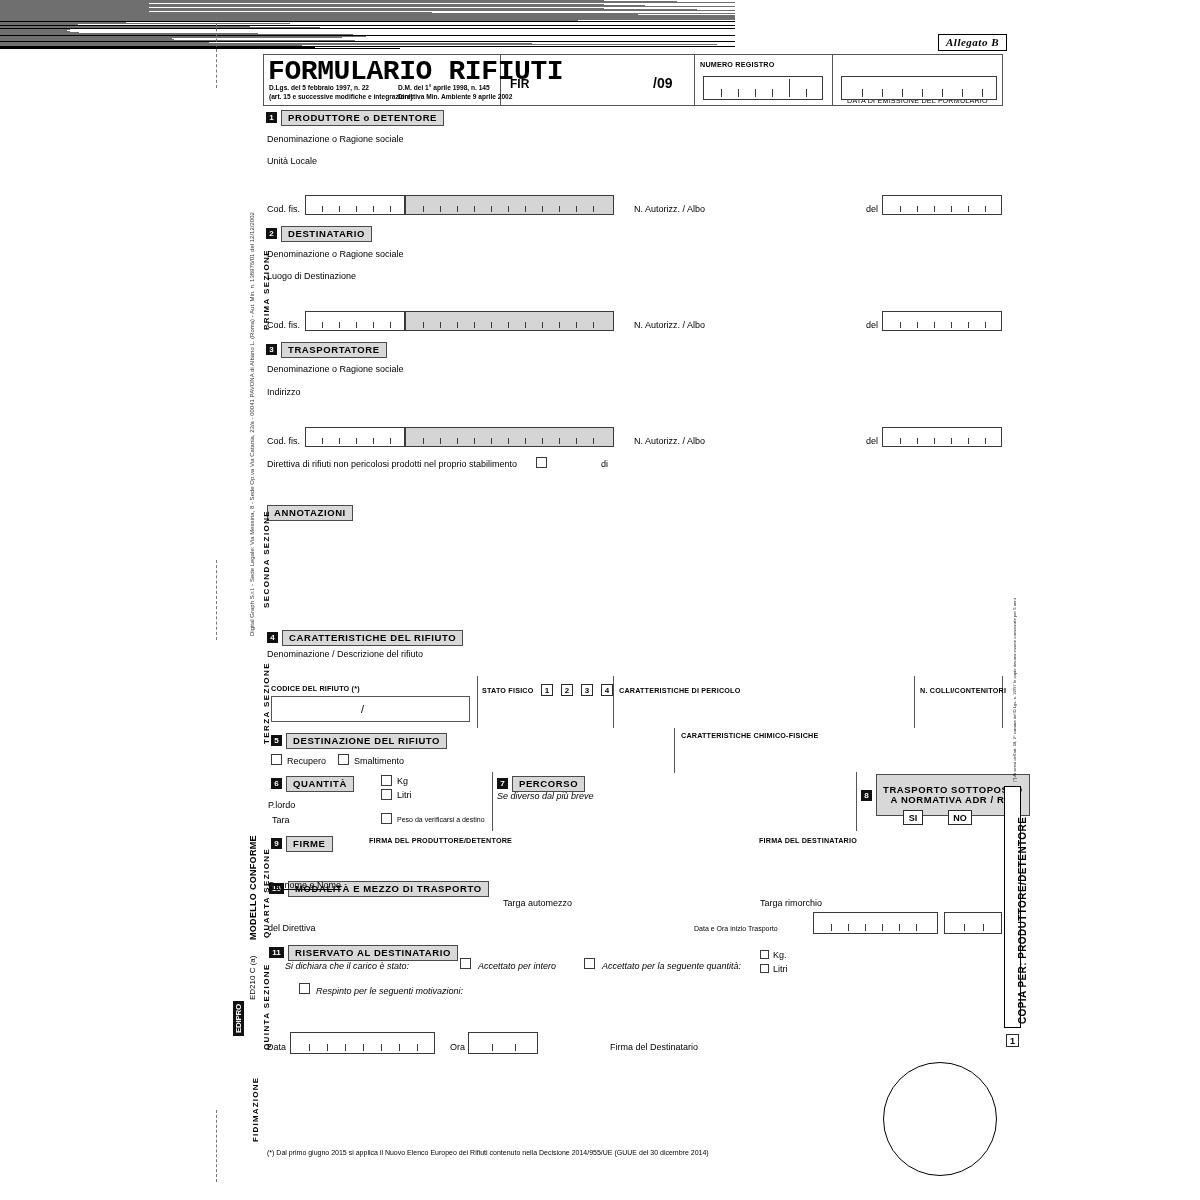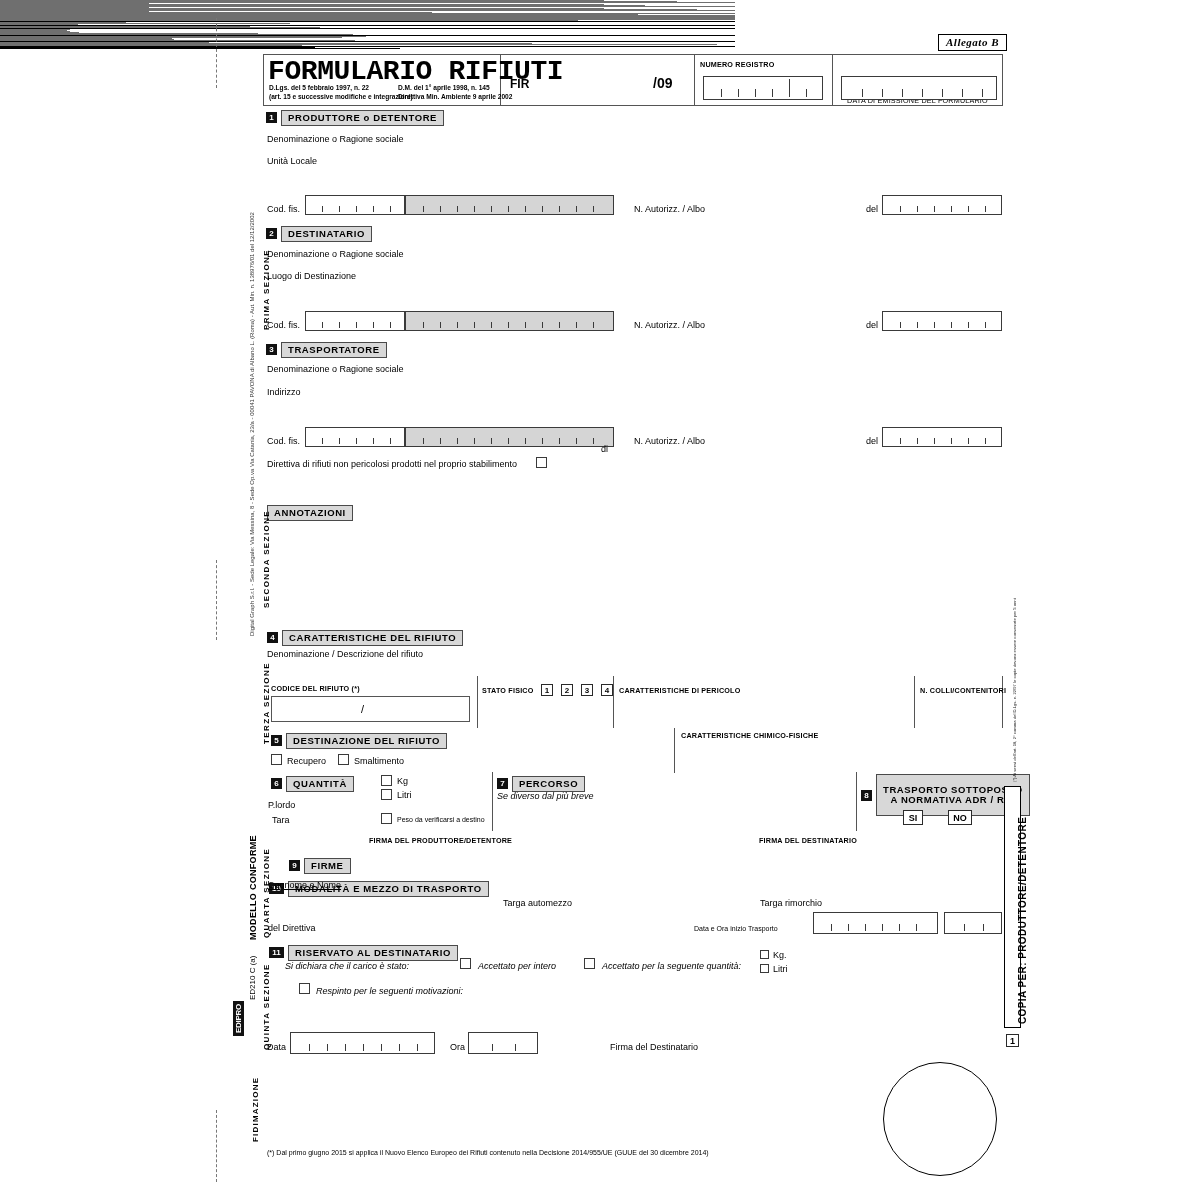--- a/index.html
+++ b/index.html
@@ -239,21 +239,21 @@
     <i style="left:17px;"></i>
       <i style="left:34px;"></i>
       <i style="left:51px;"></i>
       <i style="left:68px;"></i>
       <i style="left:85px;"></i>
       <i style="left:102px;"></i>
   </div>
 
   <div class="lbl" style="left:267px;top:459px;">Direttiva di rifiuti non pericolosi prodotti nel proprio stabilimento</div>
   <div class="chk" style="left:536px;top:457px;"></div>
-  <div class="lbl" style="left:555px;top:444px;padding-left:46px;">di</div>
+  <div class="lbl" style="left:555px;top:459px;padding-left:46px;">di</div>
   <div class="hair" style="left:570px;top:469px;width:432px;"></div>
 
   <div class="hair" style="left:267px;top:496px;width:735px;"></div>
 
   <div class="abs" style="left:267px;top:503px;">
     <span class="chip" style="margin-left:0;">ANNOTAZIONI</span>
   </div>
   <div class="hair" style="left:364px;top:522px;width:638px;"></div>
   <div class="hair" style="left:267px;top:544px;width:735px;"></div>
   <div class="hair" style="left:267px;top:566px;width:735px;"></div>
@@ -334,21 +334,21 @@
   <div class="hair" style="left:497px;top:824px;width:353px;"></div>
 
   <div class="abs" style="left:861px;top:774px;">
     <span class="num">8</span><span class="chip two" style="text-align:center;"><span>TRASPORTO SOTTOPOSTO</span><br><span>A NORMATIVA ADR / RID</span></span>
   </div>
   <div class="sqbox" style="left:903px;top:810px;width:20px;height:15px;line-height:14px;font-size:9px;">SI</div>
   <div class="sqbox" style="left:948px;top:810px;width:24px;height:15px;line-height:14px;font-size:9px;">NO</div>
 
   <div class="hair2" style="left:267px;top:831px;width:735px;height:1px;"></div>
 
-  <div class="abs" style="left:289px;top:834px;margin-top:22px;">
+  <div class="abs" style="left:271px;top:834px;">
     <span class="num">9</span><span class="chip">FIRME</span>
   </div>
   <div class="lbl cap" style="left:369px;top:836px;font-weight:bold;">FIRMA DEL PRODUTTORE/DETENTORE</div>
   <div class="lbl cap" style="left:759px;top:836px;font-weight:bold;">FIRMA DEL DESTINATARIO</div>
   <div class="hair" style="left:267px;top:872px;width:366px;"></div>
   <div class="hair" style="left:660px;top:872px;width:342px;"></div>
 
   <div class="abs" style="left:269px;top:879px;">
     <span class="num wide">10</span><span class="chip">MODALITÀ E MEZZO DI TRASPORTO</span>
   </div>

